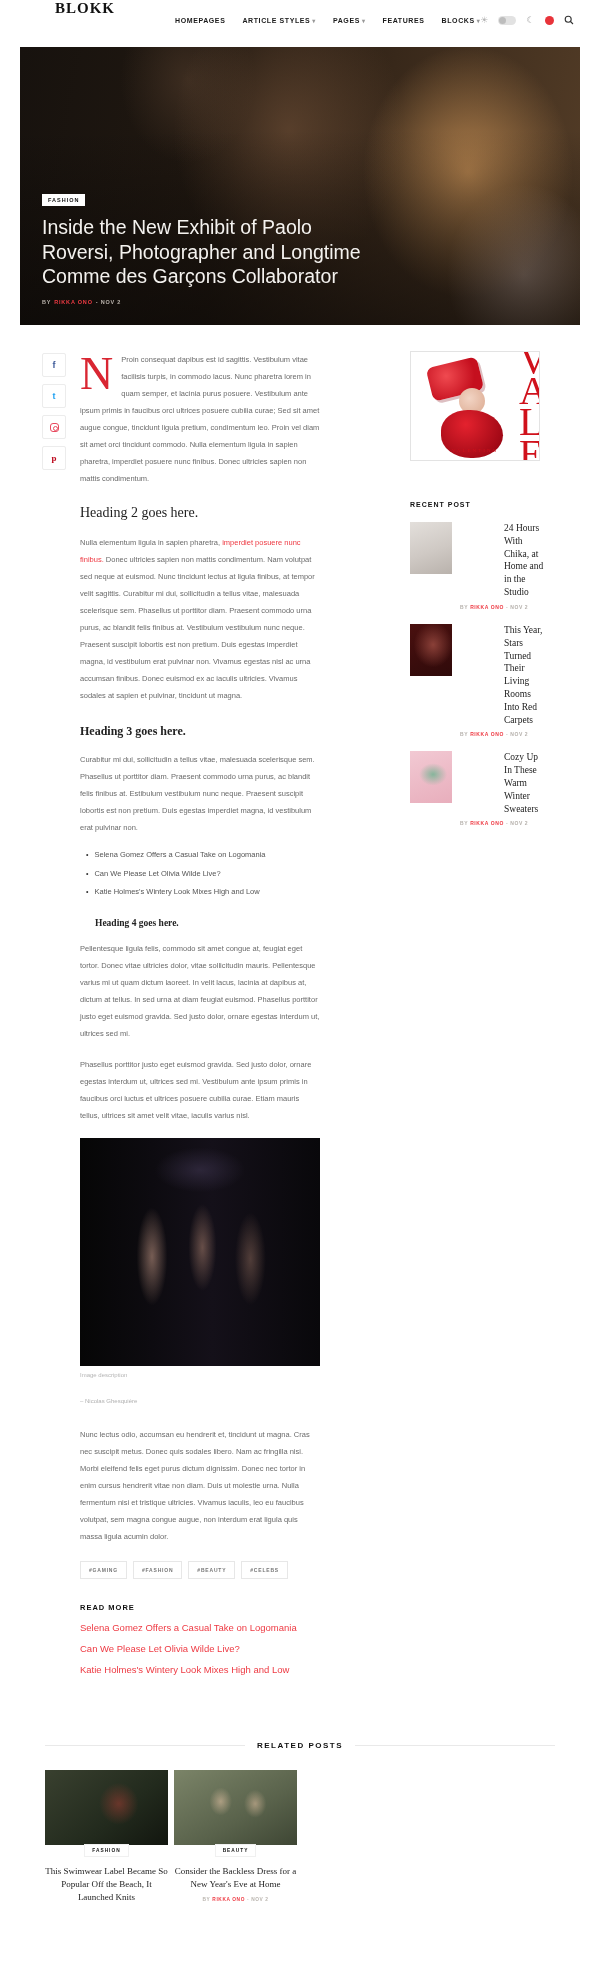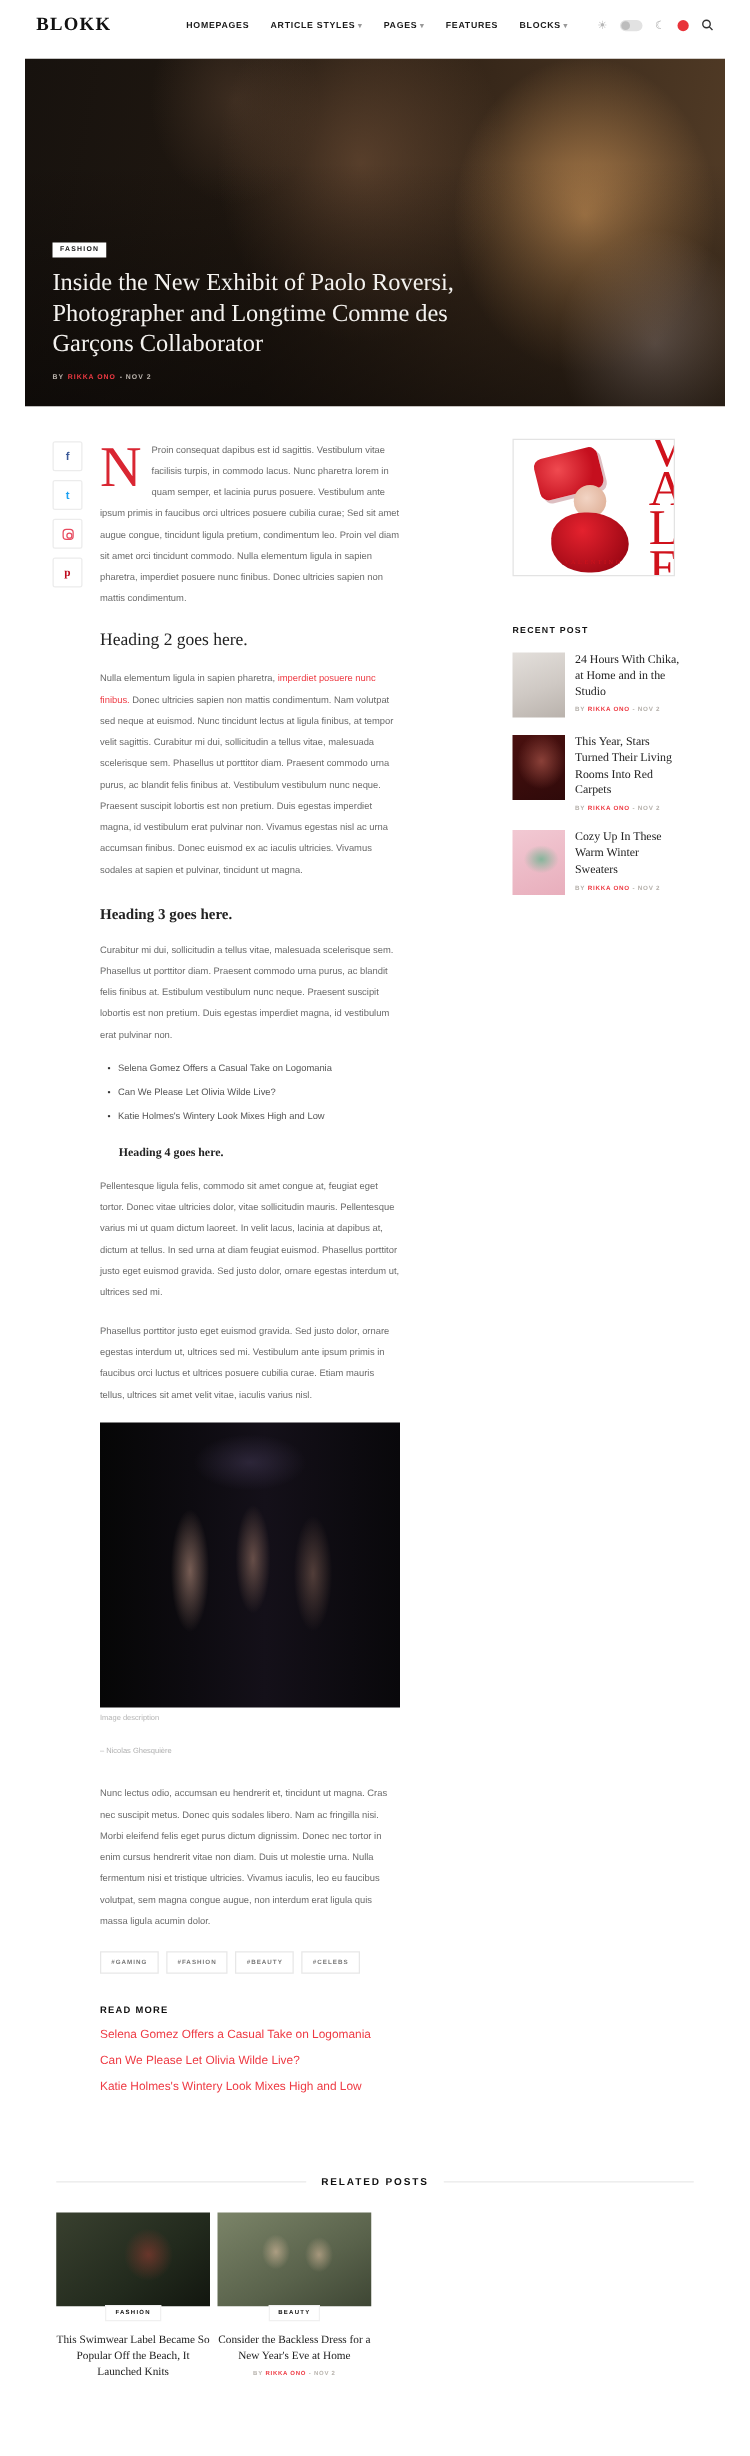--- a/index.html
+++ b/index.html
@@ -7,22 +7,22 @@
   body {
     width:600px; margin:0 auto;
     font-family:"Liberation Sans", sans-serif;
     color:#666;
     -webkit-font-smoothing:antialiased;
   }
   .serif { font-family:"Liberation Serif", serif; }
 
   
   .site-header {
-    height:40px; display:flex; align-items:center;
-    padding:0 29px; background:#fff;
+    height:40px; display:flex; 
+    padding:0 55px; background:#fff;
   }
   .logo { font-family:"Liberation Serif", serif; font-weight:bold; font-size:15px; letter-spacing:1px; color:#111; }
   .main-nav { display:flex; align-items:center; margin-left:60px; gap:17px; }
   .nav-item { font-size:7px; font-weight:bold; letter-spacing:.6px; color:#1a1a1a; cursor:pointer; white-space:nowrap; }
   .nav-item .caret { color:#999; font-size:6px; margin-left:2px; }
   .header-actions { margin-left:auto; display:flex; align-items:center; gap:10px; }
   .icon-sun { color:#b5b5b5; font-size:9px; }
   .toggle { width:18px; height:9px; border-radius:5px; background:#e2e2e2; position:relative; }
   .toggle .knob { position:absolute; left:1px; top:1px; width:7px; height:7px; border-radius:50%; background:#bdbdbd; }
   .icon-moon { color:#9a9a9a; font-size:9px; }
@@ -37,21 +37,21 @@
       radial-gradient(110px 130px at 90% 82%, rgba(222,196,186,.55), transparent 70%),
       radial-gradient(160px 200px at 48% 30%, rgba(118,84,58,.6), transparent 72%),
       radial-gradient(90px 110px at 30% 12%, rgba(90,66,48,.5), transparent 75%),
       linear-gradient(100deg, #17120e 0%, #221911 38%, #38281a 62%, #543d27 100%);
   }
   .hero::after { content:""; position:absolute; inset:0;
       background:linear-gradient(to top, rgba(8,6,5,.62) 0%, rgba(8,6,5,.25) 45%, transparent 70%); }
   .hero-content { position:absolute; left:22px; bottom:20px; right:130px; z-index:2; }
   .hero-badge { display:inline-block; background:#fff; color:#111; font-size:5.5px; font-weight:bold;
       letter-spacing:1px; padding:3px 6px; margin-bottom:9px; }
-  .hero-title { font-family:Liberation Serif, serif; font-weight:normal; color:#f4f2ef;
+  .hero-title { font-family:Liberation Sans, sans-serif; font-weight:normal; color:#f4f2ef;
       font-size:19.5px; line-height:1.26; max-width:330px; }
   .hero-byline { margin-top:10px; font-size:5.5px; letter-spacing:.8px; color:#b9b2ab; font-weight:bold; }
   .hero-byline .author { color:#ee3a43; margin:0 3px; }
 
   
   .page-body { display:flex; align-items:flex-start; padding:26px 0 0 42px; }
   .share-col { width:24px; display:flex; flex-direction:column; gap:7px; margin-top:2px; }
   .share-btn { width:24px; height:24px; border:1px solid #ececec; border-radius:2px; background:#fff;
       display:flex; align-items:center; justify-content:center; font-size:9px; font-weight:bold; cursor:pointer; }
   .fb { color:#3b5998; } .tw { color:#1da1f2; } .pin { color:#bd081c; font-family:"Liberation Serif",serif; }
@@ -107,21 +107,21 @@
       font-family:"Liberation Serif", serif; font-size:5px; letter-spacing:2px; color:#d0111b; }
   .recent-heading { margin:40px 0 14px; font-size:7px; font-weight:bold; letter-spacing:1px; color:#111; }
   .recent-item { display:flex; margin-bottom:14px; cursor:pointer; }
   .recent-thumb { width:42px; height:52px; flex:none; }
   .rt-1 { background:linear-gradient(160deg,#e3dfdb 0%,#cfc9c4 55%,#b9b2ac 100%); }
   .rt-2 { background:radial-gradient(26px 30px at 55% 40%, #8a4038, transparent 75%),
           linear-gradient(160deg,#4a100f 0%,#2f0a0a 100%); }
   .rt-3 { background:radial-gradient(20px 16px at 55% 45%, #86b59b, transparent 70%),
           linear-gradient(160deg,#f2c9d3 0%,#e8aebc 100%); }
   .recent-text { margin-left:8px; }
-  .recent-title { font-family:"Liberation Serif", serif; font-size:9.5px; line-height:1.35; color:#222; }
+  .recent-title { font-family:"Liberation Serif", serif; font-size:9.5px; line-height:1.35; color:#222;margin-left:44px; }
   .recent-meta { margin-top:5px; font-size:5px; font-weight:bold; letter-spacing:.6px; color:#b5b0ab; }
   .recent-meta .author { color:#ee3a43; margin:0 2px; }
 
   
   .related { margin:56px 45px 16px; }
   .related-heading-row { display:flex; align-items:center; gap:12px; margin-bottom:20px; }
   .related-heading-row .line { flex:1; border-top:1px solid #e9e9e9; }
   .related-heading { font-size:8px; font-weight:bold; letter-spacing:1.5px; color:#111; white-space:nowrap; }
   .related-grid { display:flex; gap:6px; }
   .related-card { width:123px; cursor:pointer; }

